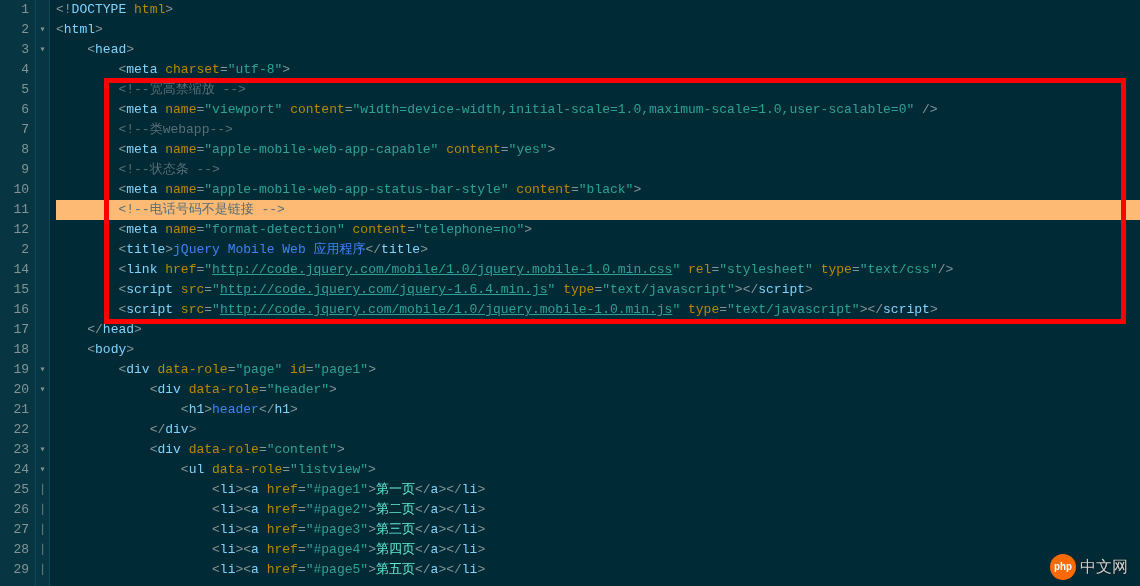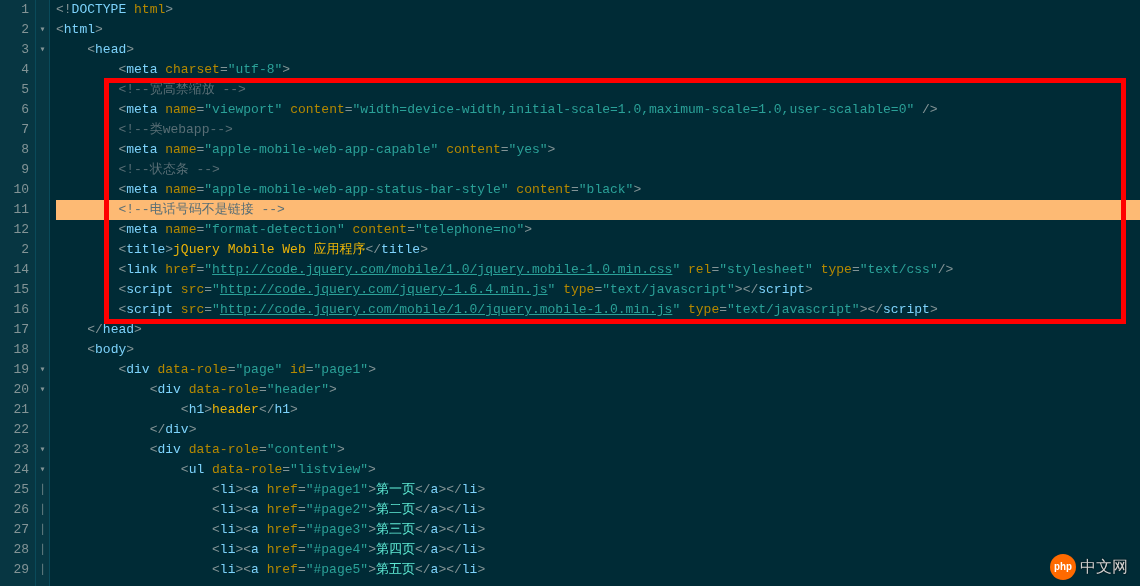--- a/index.html
+++ b/index.html
@@ -49,21 +49,21 @@
   line-height: 20px;
   white-space: pre;
 }
 .highlighted { background: #fdba74; }
 .ln { height: 20px; line-height: 20px; }
 .tag { color: #7dd3fc; }
 .attr { color: #b58900; }
 .string { color: #2aa198; }
 .punct { color: #839496; }
 .comment { color: #586e75; }
-.text { color: #eab308; }
+.text { color: #3b82f6; }
 .cjk { color: #5eead4; }
 .underline { text-decoration: underline; }
 .redbox {
   position: absolute;
   border: 5px solid #ff0000;
   pointer-events: none;
 }
 .watermark {
   position: absolute;
   bottom: 6px;

